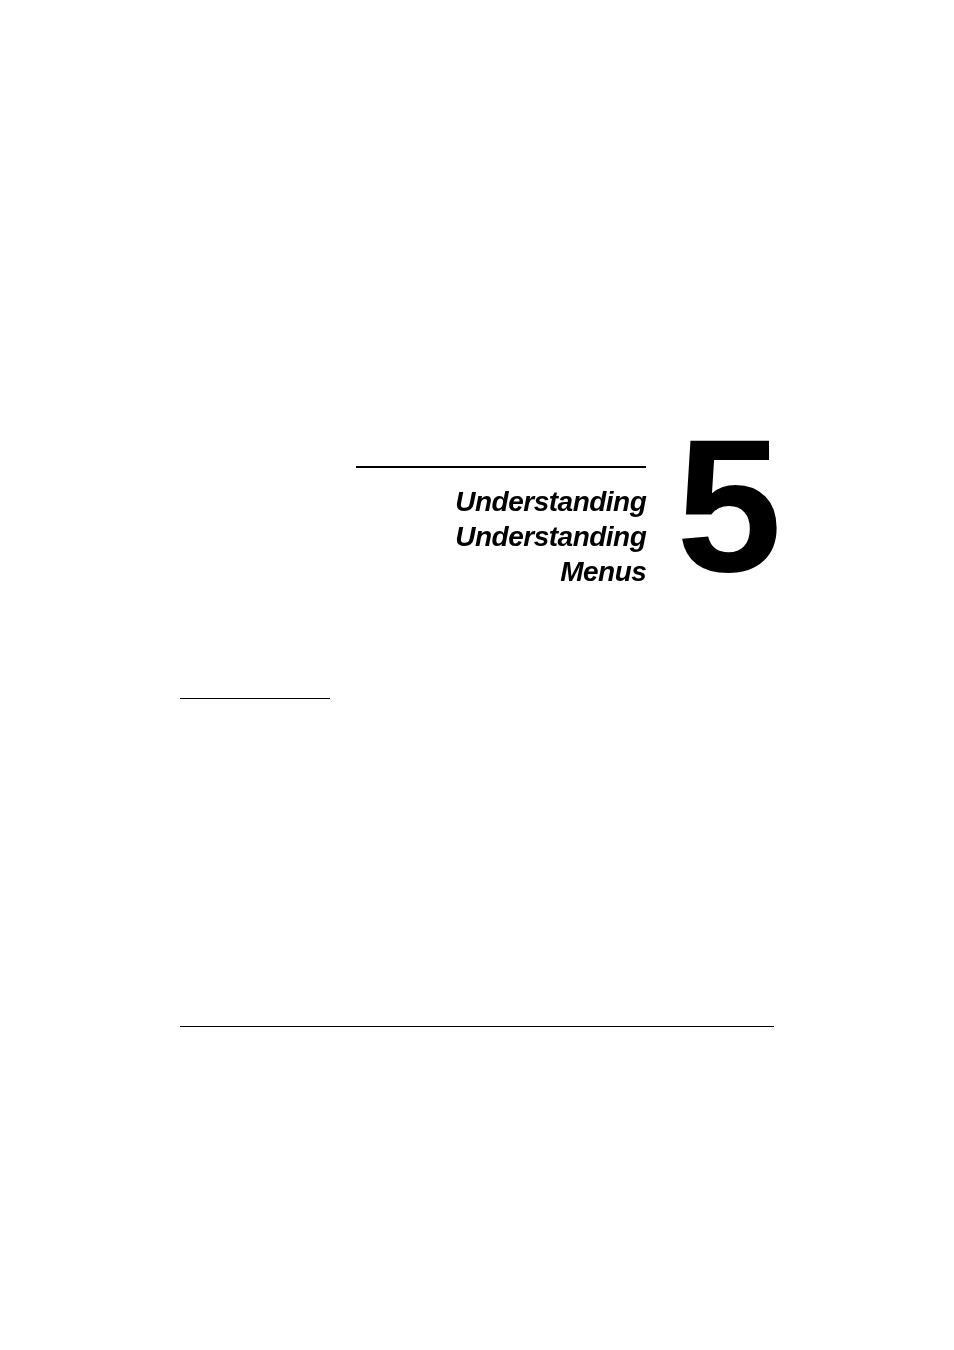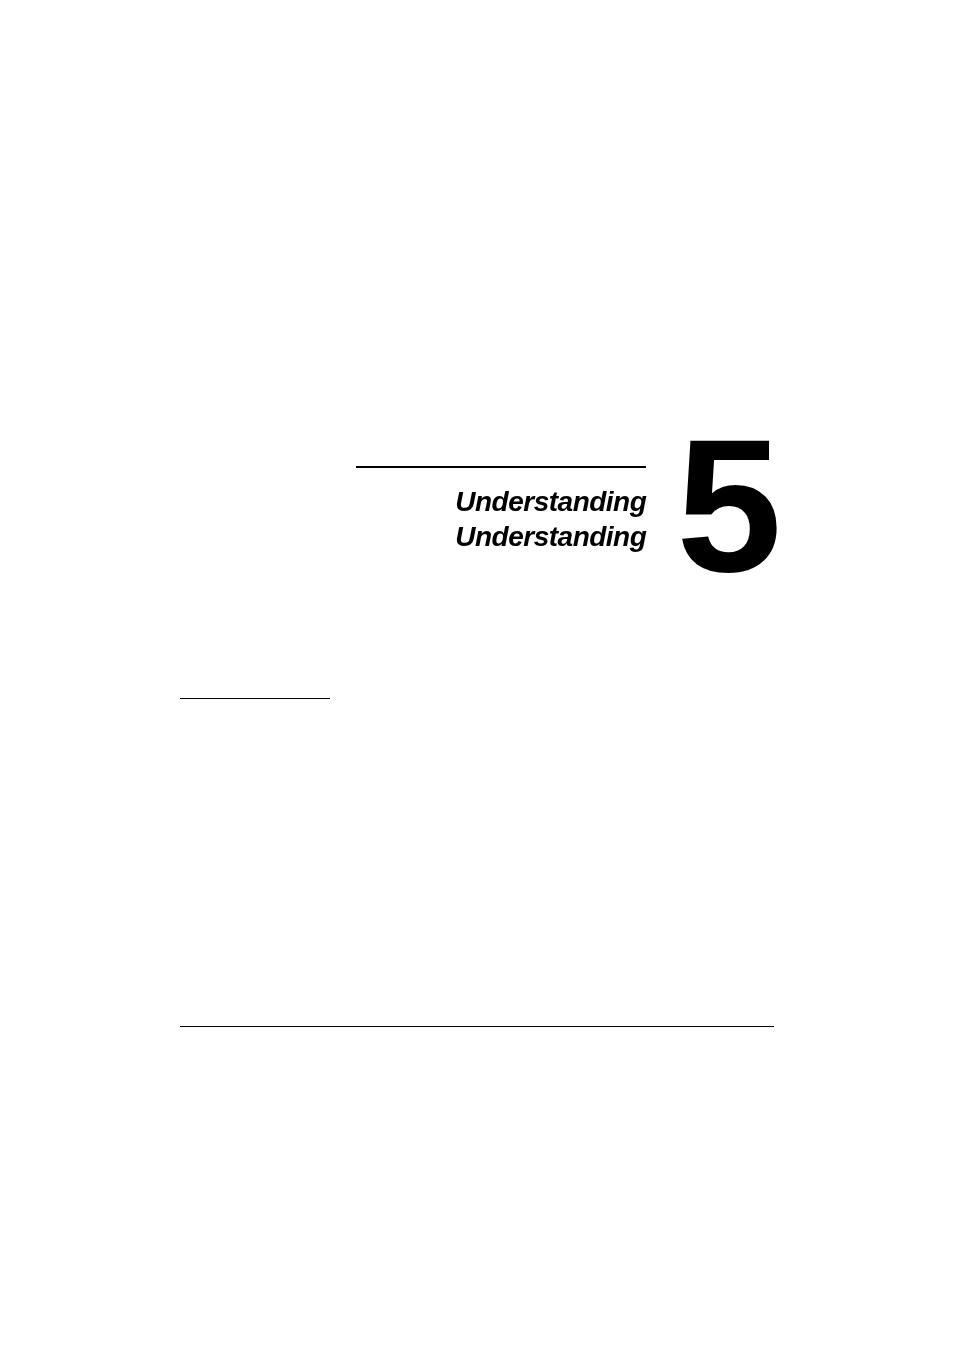--- a/index.html
+++ b/index.html
@@ -65,20 +65,21 @@
   </style>
 </head>
 <body>
 
 <div class="content-area">
   <div class="title-row">
     <div class="title-block">
       <div class="chapter-title">
         <div>Understanding</div>
         <div>Understanding</div>
+        <div>Menus</div>
       </div>
     </div>
     <div class="chapter-number">5</div>
   </div>
 </div>
 
 <div class="short-rule"></div>
 <div class="bottom-rule"></div>
 
 </body></html>

